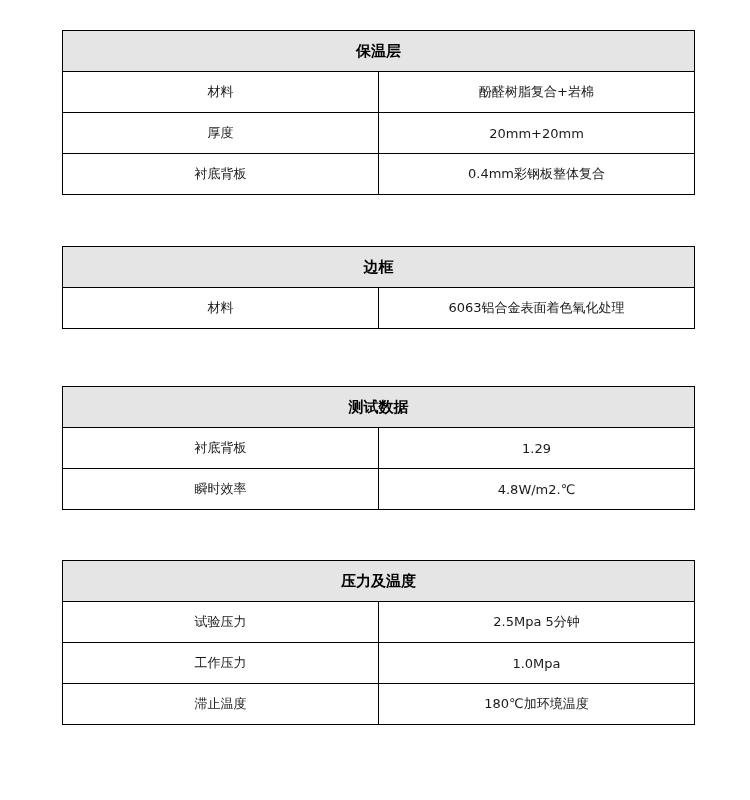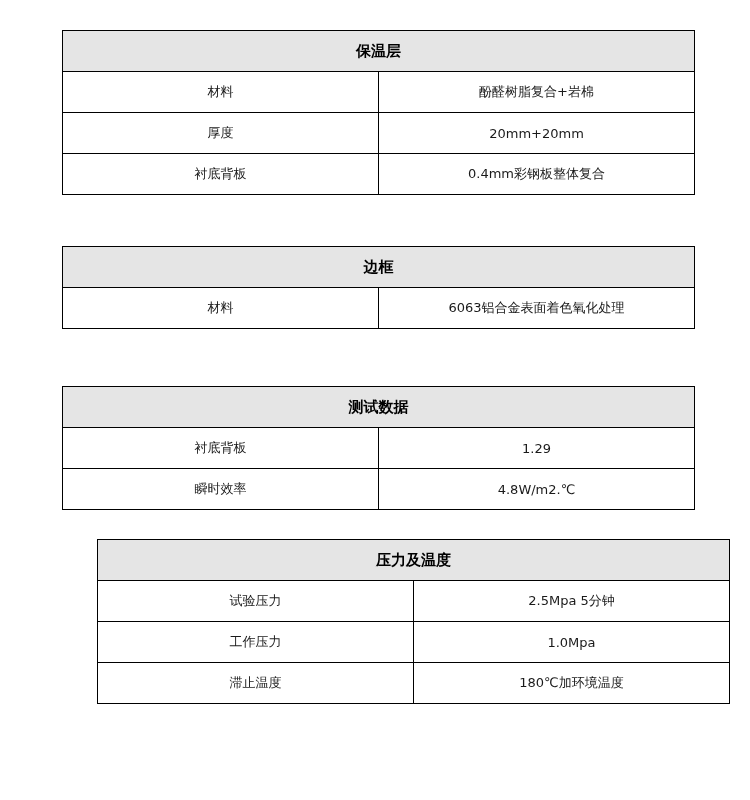--- a/index.html
+++ b/index.html
@@ -34,21 +34,21 @@
       font-weight: bold;
       font-size: 15px;
       color: #000;
       font-family: Liberation Serif, serif;
     }
     .spec-table td.label-cell { width: 107px; text-align: center; }
     .spec-table td.left-aligned { text-align: left; }
     #table-insulation { top: 30px; }
     #table-frame { top: 246px; }
     #table-test { top: 386px; }
-    #table-pressure { top: 539px; margin-left: 35px; }
+    #table-pressure { top: 560px; }
   </style>
 </head>
 <body>
 
 <table class="spec-table" id="table-insulation">
   <tbody>
       <tr>
     <th colspan="2">保温层</th>
   </tr>
   <tr>

